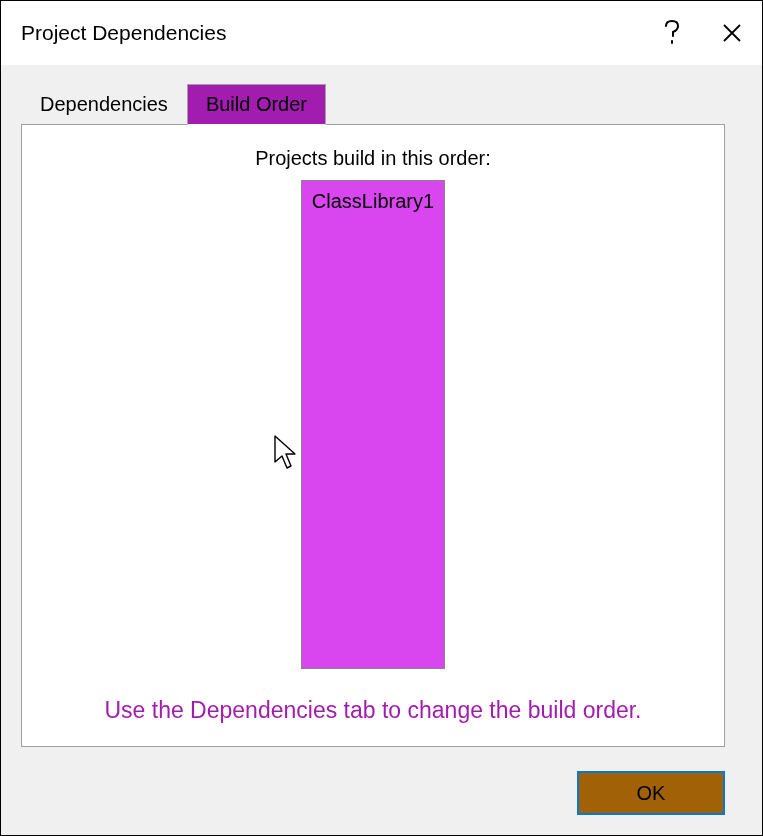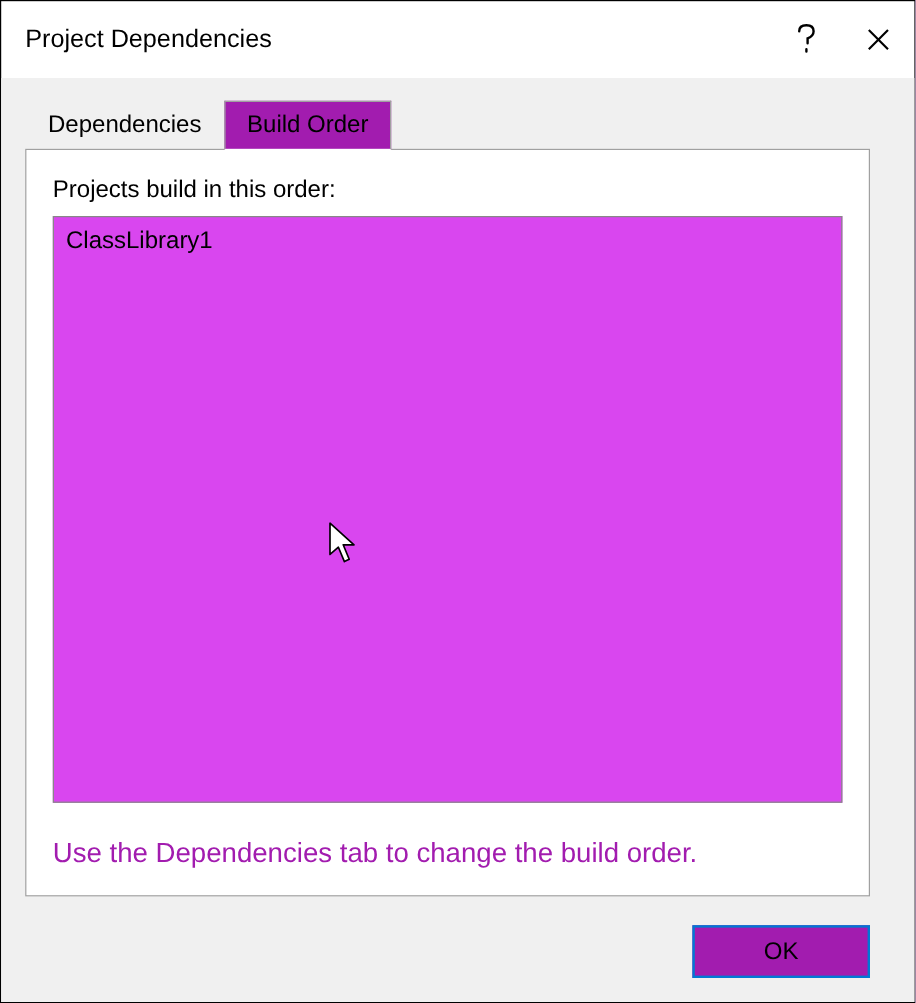--- a/index.html
+++ b/index.html
@@ -84,20 +84,21 @@
     }
     .tab-panel {
       flex: 1;
       background: #fff;
       border: 1px solid #a0a0a0;
       padding: 22px 22px 22px 22px;
       display: flex;
       flex-direction: column;
       position: relative;
       z-index: 1;
+      align-items: center;
     }
     .list-label {
       font-size: 20px;
       color: #000;
       margin-bottom: 10px;
     }
     .projects-list {
       flex: 1;
       border: 1px solid #888;
       background: #d946ef;
@@ -125,21 +126,21 @@
       width: 148px;
       height: 44px;
       font-size: 20px;
       font-family: inherit;
       background: #e1e1e1;
       border: 1px solid #adadad;
       cursor: default;
       color: #000;
     }
     .btn.primary {
-      background: #a21caf;
+      background: #a16207;
       border: 2px solid #0078d4;
     }
     .cursor-overlay {
       position: absolute;
       pointer-events: none;
       z-index: 100;
     }
   </style>
 </head>
 <body>

